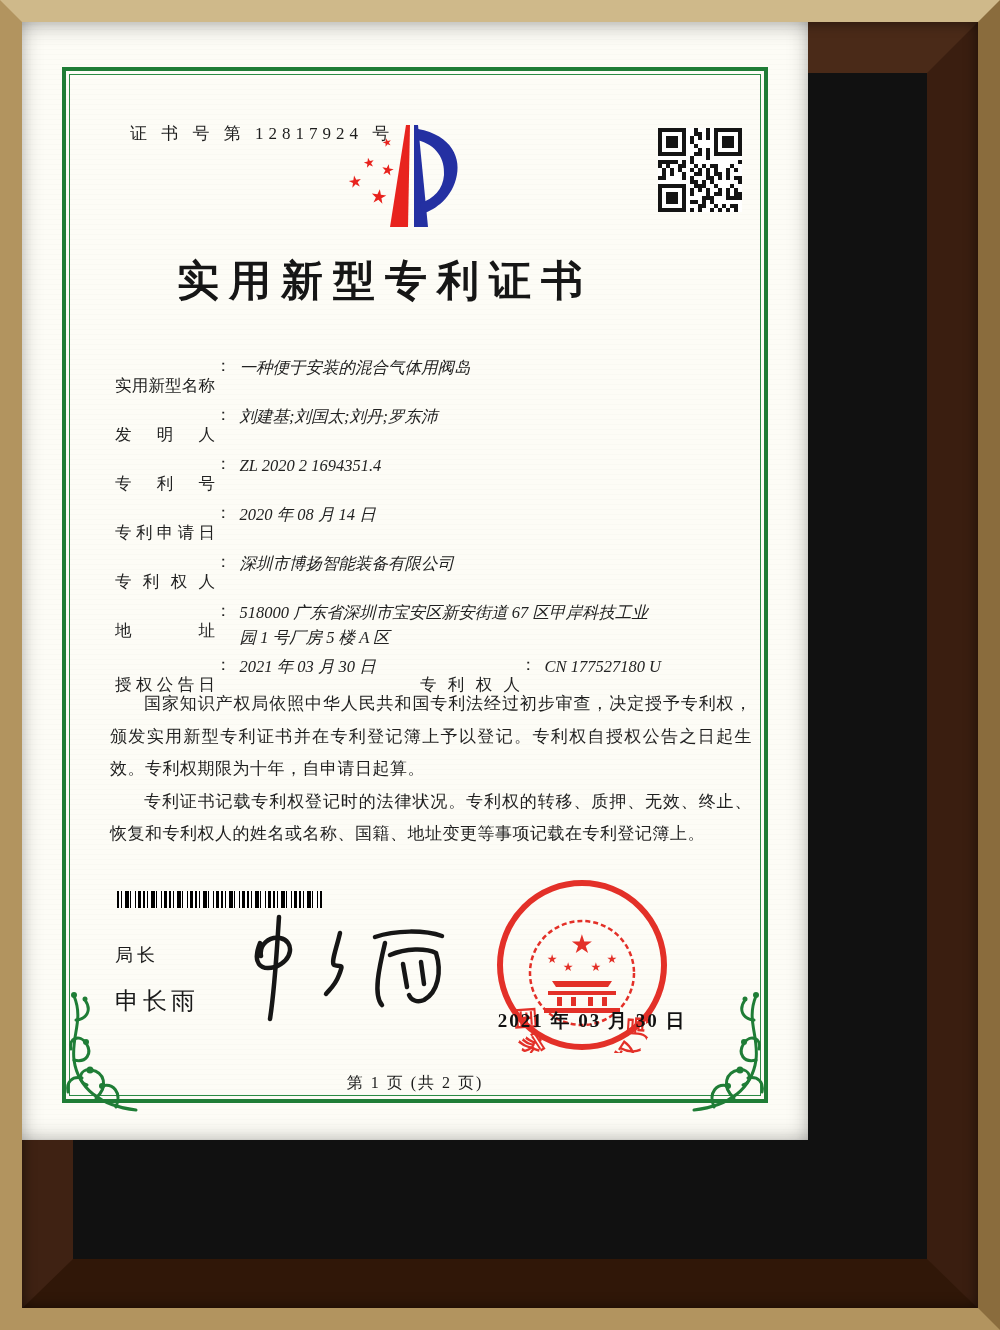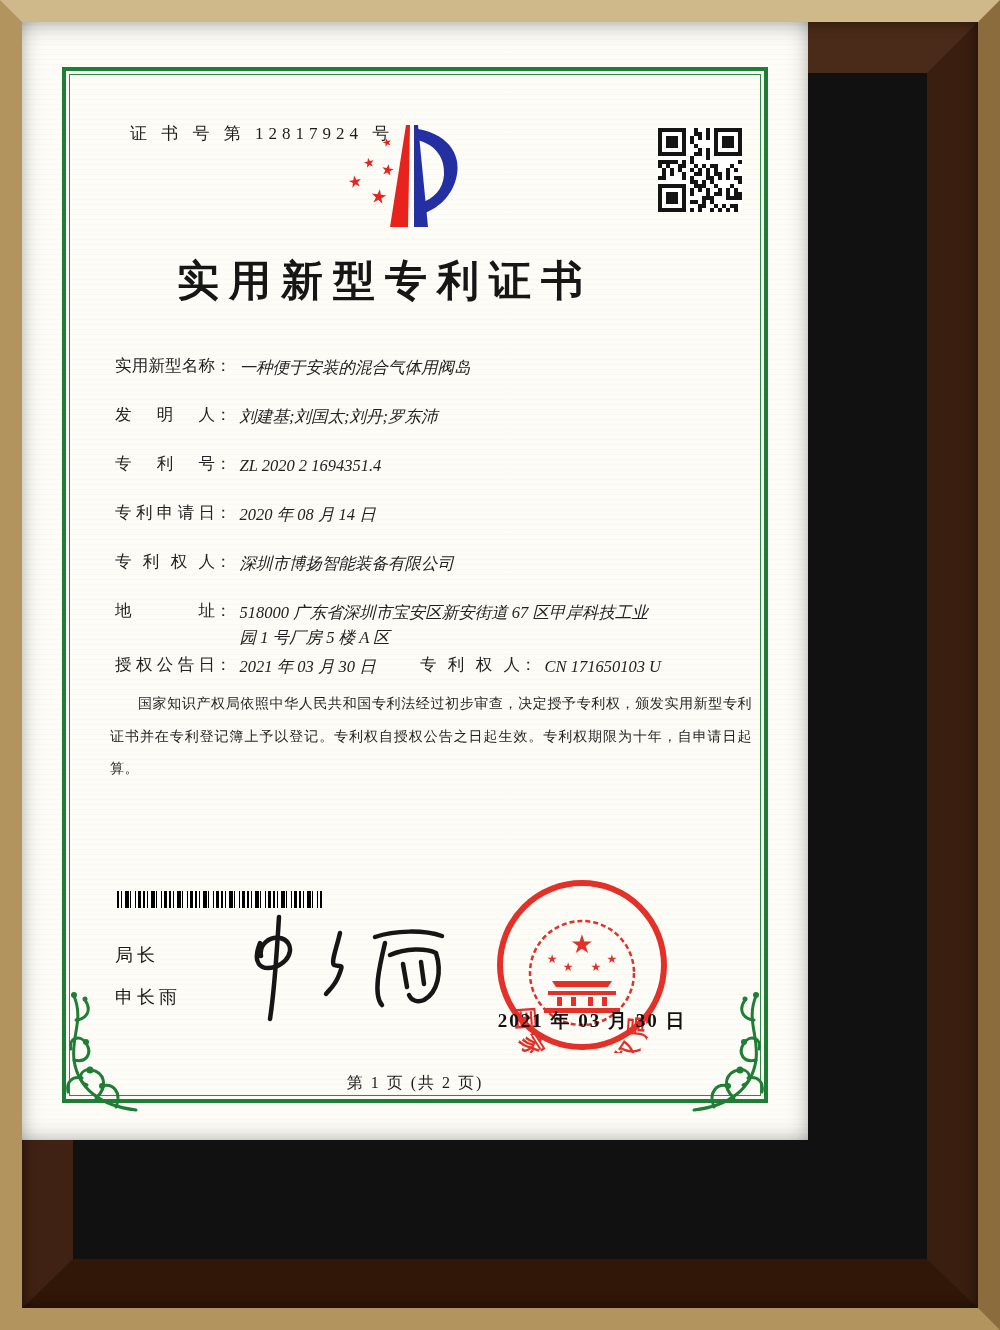--- a/index.html
+++ b/index.html
@@ -45,40 +45,40 @@
   .cert-number{position:absolute;left:108px;top:100px;font-size:17px;
     letter-spacing:5px;color:var(--ink);text-align:right;}
   .logo{position:absolute;left:318px;top:93px;width:152px;height:128px;}
   .qr{position:absolute;left:636px;top:106px;width:84px;height:84px;background:#fff;}
   .title{position:absolute;left:0;top:231px;width:726px;text-align:center;
     font-size:42px;font-weight:600;letter-spacing:10px;color:#161616;}
 
   
   .frow{position:absolute;left:93px;font-size:16.5px;color:#222;width:640px;}
   .flabel{display:inline-block;width:100px;text-align:justify;text-align-last:justify;
-    vertical-align:top;color:#222;}
+    vertical-align:top;color:#222;margin-top:20px;}
   .fcolon{display:inline-block;vertical-align:top;}
   .fvalue{display:inline-block;margin-left:8px;vertical-align:top;
     white-space:pre-line;max-width:500px;line-height:25px;font-style:italic;}
   .grant-right{position:absolute;left:305px;top:0;}
 
   
-  .body-text{position:absolute;left:88px;top:666px;width:642px;font-size:14px;
+  .body-text{position:absolute;left:88px;top:666px;width:642px;font-size:17px;
     line-height:32.5px;color:#1f1f1f;letter-spacing:.5px;text-align:justify;}
   .body-text p{margin:0;text-indent:2em;}
 
   
   .barcode{position:absolute;left:95px;top:869px;width:205px;height:17px;
     background:repeating-linear-gradient(90deg,
       #000 0 2px,#fff 2px 4px,#000 4px 5px,#fff 5px 8px,
       #000 8px 12px,#fff 12px 13px,#000 13px 14px,#fff 14px 18px,
       #000 18px 19px,#fff 19px 21px,#000 21px 24px,#fff 24px 26px);}
   .signer-title{position:absolute;left:93px;top:921px;font-size:18px;
     letter-spacing:4px;color:#1a1a1a;}
-  .signer-name{position:absolute;left:93px;top:963px;font-size:18px;
+  .signer-name{position:absolute;left:93px;top:963px;font-size:24px;
     letter-spacing:4px;color:#1a1a1a;}
   .signature{position:absolute;left:205px;top:883px;width:235px;height:122px;}
 
   
   .seal{position:absolute;left:472px;top:855px;width:176px;height:176px;opacity:.94;}
   .seal-date{position:absolute;left:470px;top:986px;width:200px;text-align:center;
     font-size:19px;letter-spacing:2px;color:#111;font-weight:600;}
 
   .footer{position:absolute;left:0;top:1051px;width:786px;text-align:center;
     font-size:16px;letter-spacing:2px;color:#1c1c1c;}
@@ -290,26 +290,27 @@
     <div class="frow" style="top:529px">
       <span class="flabel">专利权人</span><span class="fcolon">：</span><span class="fvalue">深圳市博扬智能装备有限公司</span>
     </div>
     <div class="frow" style="top:578px">
       <span class="flabel">地址</span><span class="fcolon">：</span><span class="fvalue">518000 广东省深圳市宝安区新安街道 67 区甲岸科技工业
 园 1 号厂房 5 楼 A 区</span>
     </div>
     <div class="frow" style="top:632px">
       <span class="flabel">授权公告日</span><span class="fcolon">：</span><span class="fvalue">2021 年 03 月 30 日</span>
       <span class="grant-right">
-        <span class="flabel">专利权人</span><span class="fcolon">：</span><span class="fvalue">CN 171650103 U</span>
+        <span class="flabel">专利权人</span><span class="fcolon">：</span><span class="fvalue">CN 177527180 U</span>
       </span>
     </div>
 
     <div class="body-text">
       <p>国家知识产权局依照中华人民共和国专利法经过初步审查，决定授予专利权，颁发实用新型专利证书并在专利登记簿上予以登记。专利权自授权公告之日起生效。专利权期限为十年，自申请日起算。</p>
+      <p>专利证书记载专利权登记时的法律状况。专利权的转移、质押、无效、终止、恢复和专利权人的姓名或名称、国籍、地址变更等事项记载在专利登记簿上。</p>
     </div>
 
     <div class="barcode"></div>
     <div class="signer-title">局长</div>
     <div class="signer-name">申长雨</div>
 
     <svg class="signature" viewBox="0 0 235 122">
       <g fill="none" stroke="#161616" stroke-width="4.5" stroke-linecap="round" stroke-linejoin="round">
         <path d="M52,12 C50,42 48,82 43,114"></path>
         <path d="M33,38 C25,58 33,66 48,62 C66,56 68,36 53,33 C42,31 32,40 34,51"></path>

